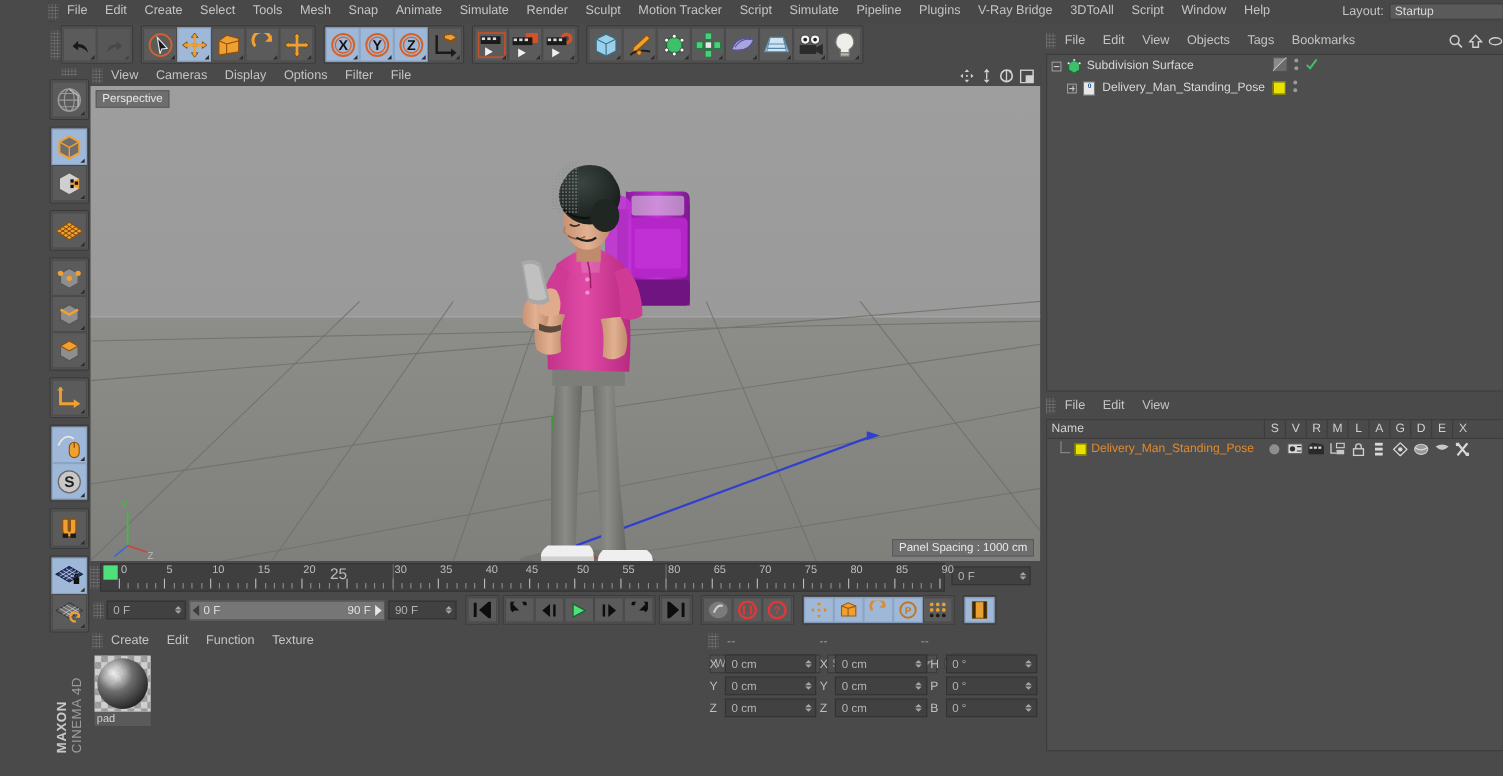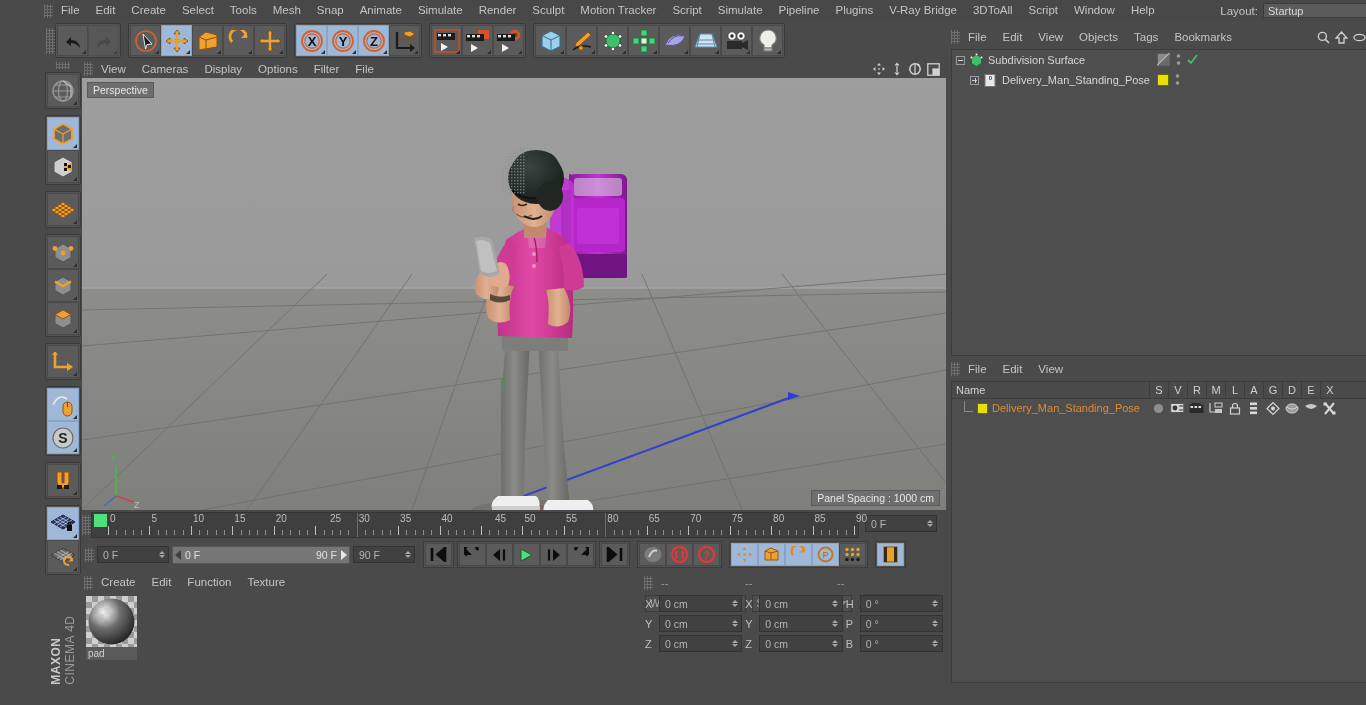--- a/index.html
+++ b/index.html
@@ -806,21 +806,21 @@
             <div style="position: absolute; left: 148.622px; top: 17px; width: 1px; height: 5px; background: rgb(142, 142, 142);"></div>
             <div style="position: absolute; left: 156.911px; top: 17px; width: 1px; height: 5px; background: rgb(142, 142, 142);"></div>
             <div style="position: absolute; left: 165.2px; top: 17px; width: 1px; height: 5px; background: rgb(142, 142, 142);"></div>
             <div style="position: absolute; left: 173.489px; top: 17px; width: 1px; height: 5px; background: rgb(142, 142, 142);"></div>
             <div style="position: absolute; left: 183.778px; top: 0px; font-size: 10px; color: rgb(189, 189, 189);">20</div>
             <div style="position: absolute; left: 181.778px; top: 13px; width: 1px; height: 9px; background: rgb(189, 189, 189);"></div>
             <div style="position: absolute; left: 190.067px; top: 17px; width: 1px; height: 5px; background: rgb(142, 142, 142);"></div>
             <div style="position: absolute; left: 198.356px; top: 17px; width: 1px; height: 5px; background: rgb(142, 142, 142);"></div>
             <div style="position: absolute; left: 206.644px; top: 17px; width: 1px; height: 5px; background: rgb(142, 142, 142);"></div>
             <div style="position: absolute; left: 214.933px; top: 17px; width: 1px; height: 5px; background: rgb(142, 142, 142);"></div>
-            <div style="position: absolute; left: 238px; top: 0px; font-size: 10px; color: rgb(189, 189, 189);">25</div>
+            <div style="position: absolute; left: 208px; top: 0px; font-size: 14px; color: rgb(189, 189, 189);">25</div>
             <div style="position: absolute; left: 223.222px; top: 13px; width: 1px; height: 9px; background: rgb(189, 189, 189);"></div>
             <div style="position: absolute; left: 231.511px; top: 17px; width: 1px; height: 5px; background: rgb(142, 142, 142);"></div>
             <div style="position: absolute; left: 239.8px; top: 17px; width: 1px; height: 5px; background: rgb(142, 142, 142);"></div>
             <div style="position: absolute; left: 248.089px; top: 17px; width: 1px; height: 5px; background: rgb(142, 142, 142);"></div>
             <div style="position: absolute; left: 256.378px; top: 17px; width: 1px; height: 5px; background: rgb(142, 142, 142);"></div>
             <div style="position: absolute; left: 266.667px; top: 0px; font-size: 10px; color: rgb(189, 189, 189);">30</div>
             <div style="position: absolute; left: 264.667px; top: 13px; width: 1px; height: 9px; background: rgb(189, 189, 189);"></div>
             <div style="position: absolute; left: 272.956px; top: 17px; width: 1px; height: 5px; background: rgb(142, 142, 142);"></div>
             <div style="position: absolute; left: 281.244px; top: 17px; width: 1px; height: 5px; background: rgb(142, 142, 142);"></div>
             <div style="position: absolute; left: 289.533px; top: 17px; width: 1px; height: 5px; background: rgb(142, 142, 142);"></div>
@@ -830,21 +830,21 @@
             <div style="position: absolute; left: 314.4px; top: 17px; width: 1px; height: 5px; background: rgb(142, 142, 142);"></div>
             <div style="position: absolute; left: 322.689px; top: 17px; width: 1px; height: 5px; background: rgb(142, 142, 142);"></div>
             <div style="position: absolute; left: 330.978px; top: 17px; width: 1px; height: 5px; background: rgb(142, 142, 142);"></div>
             <div style="position: absolute; left: 339.267px; top: 17px; width: 1px; height: 5px; background: rgb(142, 142, 142);"></div>
             <div style="position: absolute; left: 349.556px; top: 0px; font-size: 10px; color: rgb(189, 189, 189);">40</div>
             <div style="position: absolute; left: 347.556px; top: 13px; width: 1px; height: 9px; background: rgb(189, 189, 189);"></div>
             <div style="position: absolute; left: 355.844px; top: 17px; width: 1px; height: 5px; background: rgb(142, 142, 142);"></div>
             <div style="position: absolute; left: 364.133px; top: 17px; width: 1px; height: 5px; background: rgb(142, 142, 142);"></div>
             <div style="position: absolute; left: 372.422px; top: 17px; width: 1px; height: 5px; background: rgb(142, 142, 142);"></div>
             <div style="position: absolute; left: 380.711px; top: 17px; width: 1px; height: 5px; background: rgb(142, 142, 142);"></div>
-            <div style="position: absolute; left: 403px; top: 0px; font-size: 10px; color: rgb(189, 189, 189);">45</div>
+            <div style="position: absolute; left: 386px; top: 0px; font-size: 10px; color: rgb(189, 189, 189);">45</div>
             <div style="position: absolute; left: 389px; top: 13px; width: 1px; height: 9px; background: rgb(189, 189, 189);"></div>
             <div style="position: absolute; left: 397.289px; top: 17px; width: 1px; height: 5px; background: rgb(142, 142, 142);"></div>
             <div style="position: absolute; left: 405.578px; top: 17px; width: 1px; height: 5px; background: rgb(142, 142, 142);"></div>
             <div style="position: absolute; left: 413.867px; top: 17px; width: 1px; height: 5px; background: rgb(142, 142, 142);"></div>
             <div style="position: absolute; left: 422.156px; top: 17px; width: 1px; height: 5px; background: rgb(142, 142, 142);"></div>
             <div style="position: absolute; left: 432.444px; top: 0px; font-size: 10px; color: rgb(189, 189, 189);">50</div>
             <div style="position: absolute; left: 430.444px; top: 13px; width: 1px; height: 9px; background: rgb(189, 189, 189);"></div>
             <div style="position: absolute; left: 438.733px; top: 17px; width: 1px; height: 5px; background: rgb(142, 142, 142);"></div>
             <div style="position: absolute; left: 447.022px; top: 17px; width: 1px; height: 5px; background: rgb(142, 142, 142);"></div>
             <div style="position: absolute; left: 455.311px; top: 17px; width: 1px; height: 5px; background: rgb(142, 142, 142);"></div>

